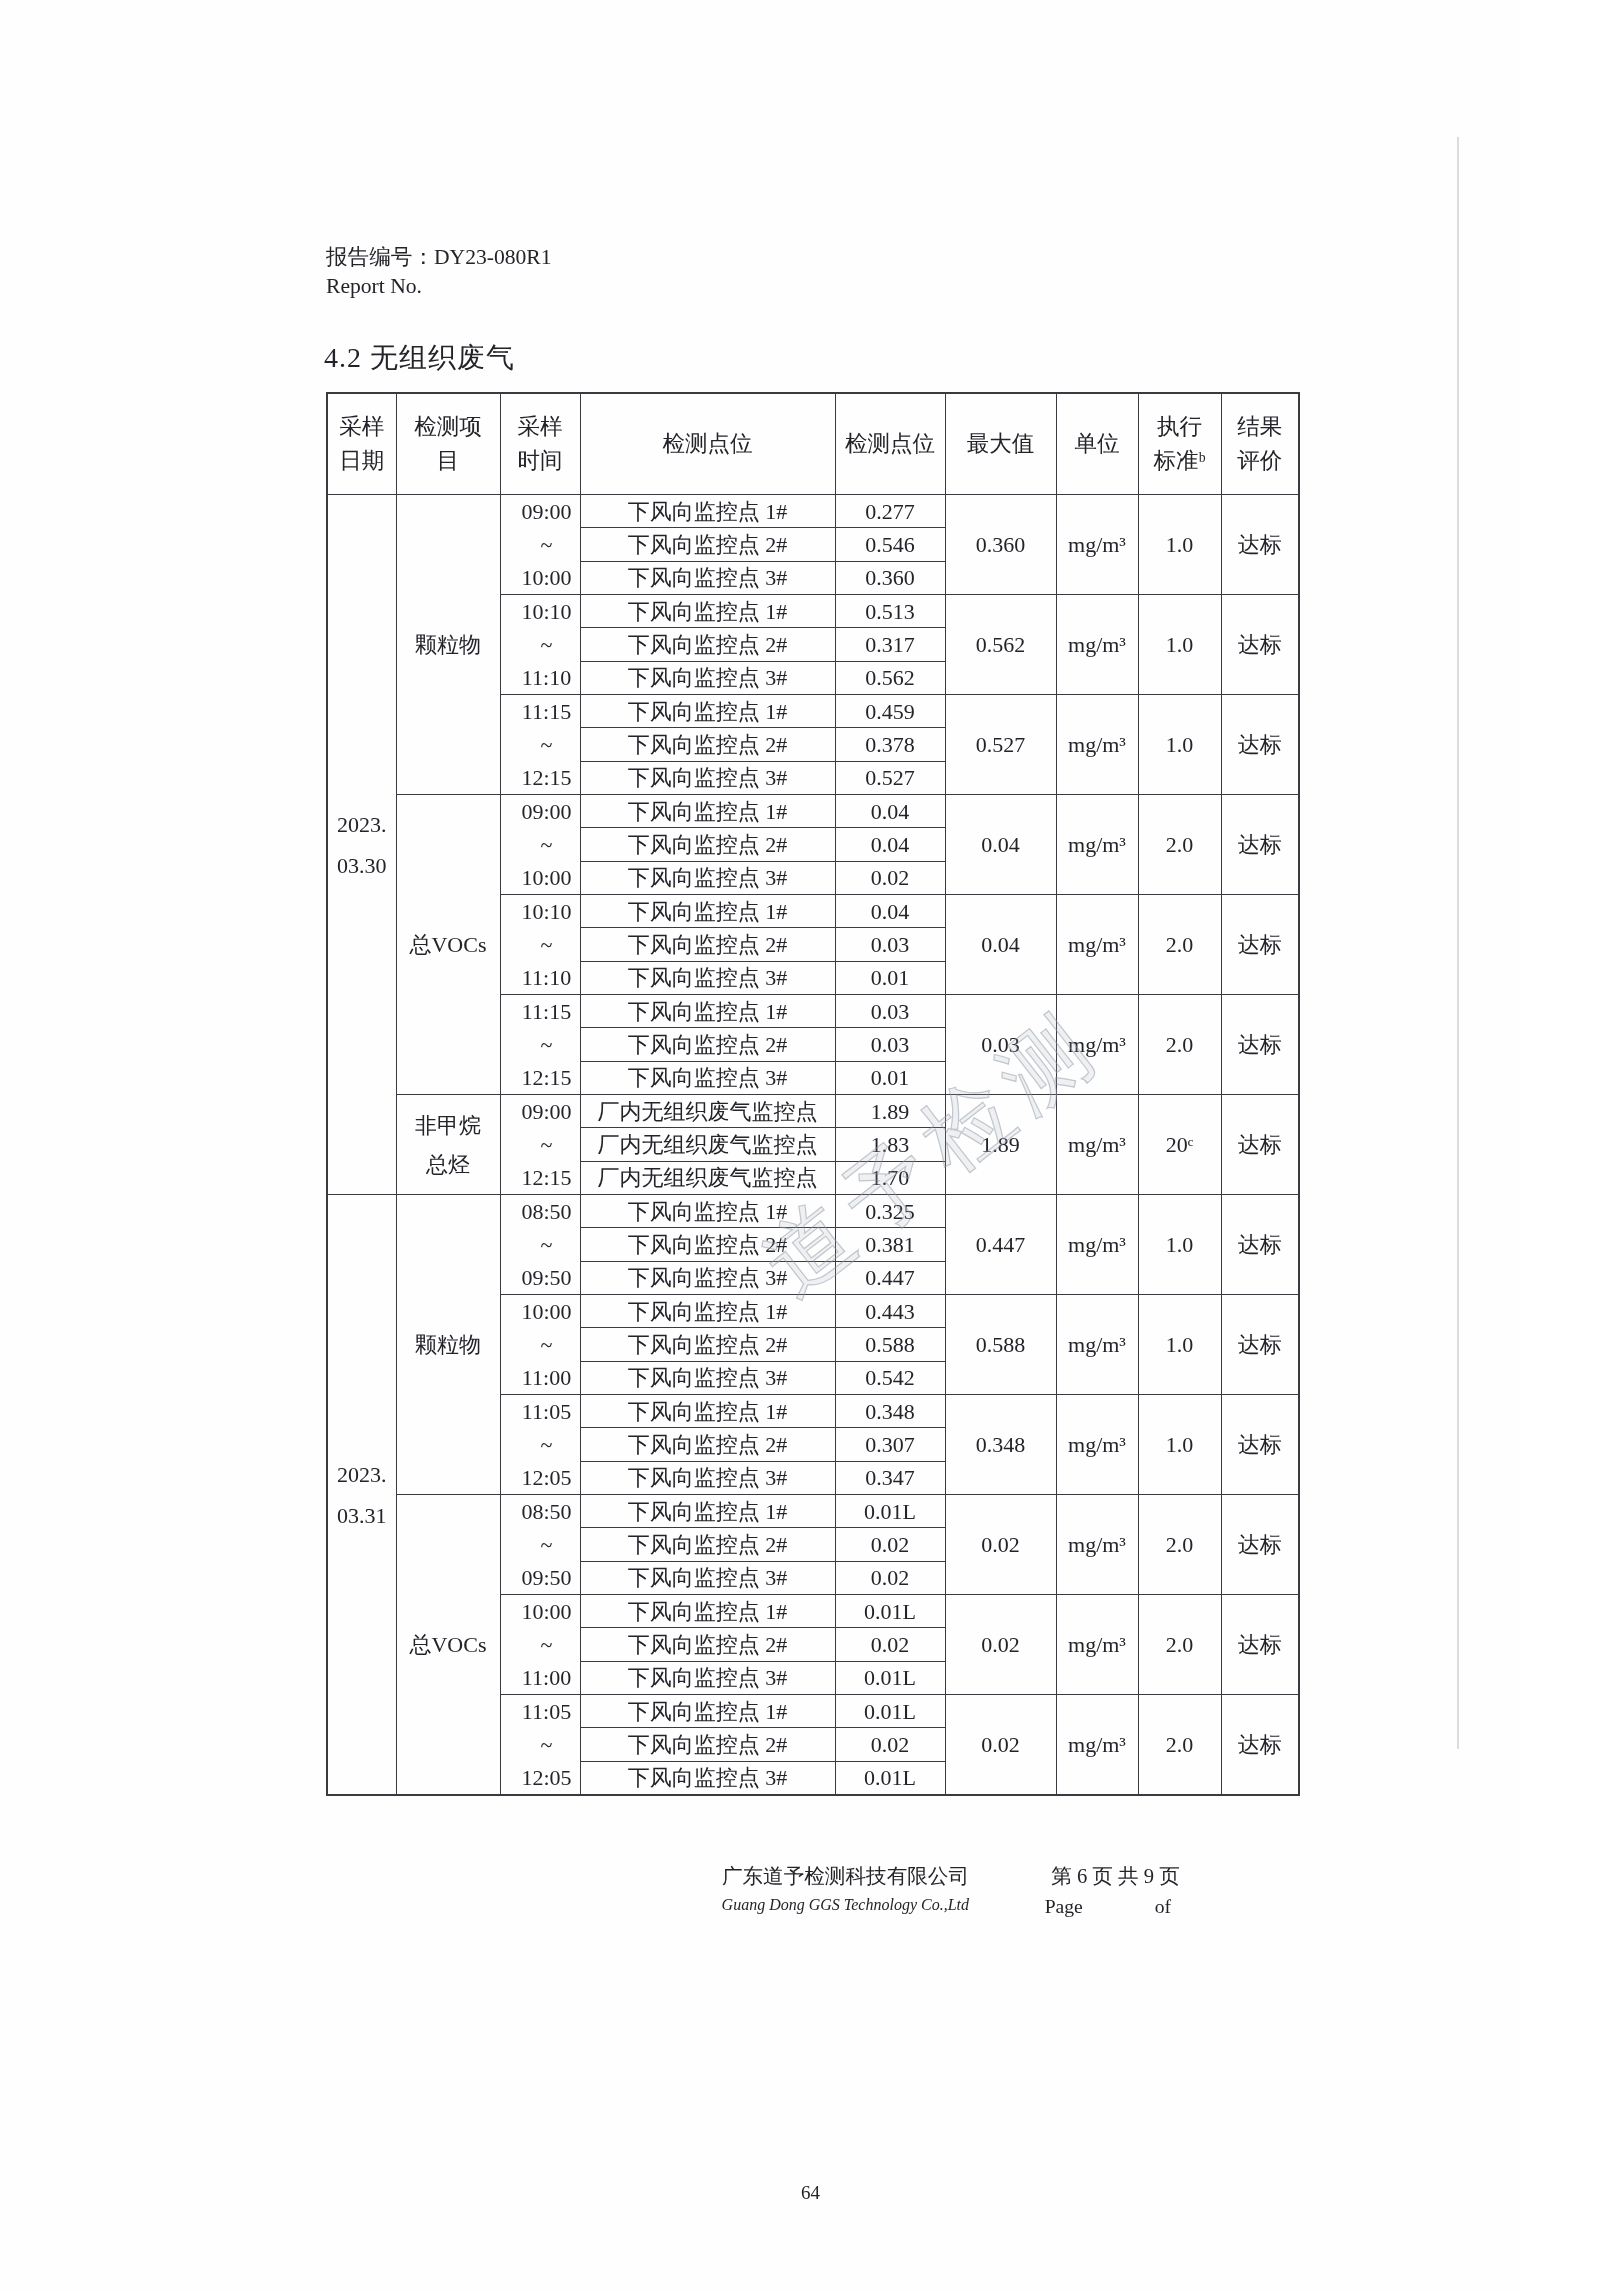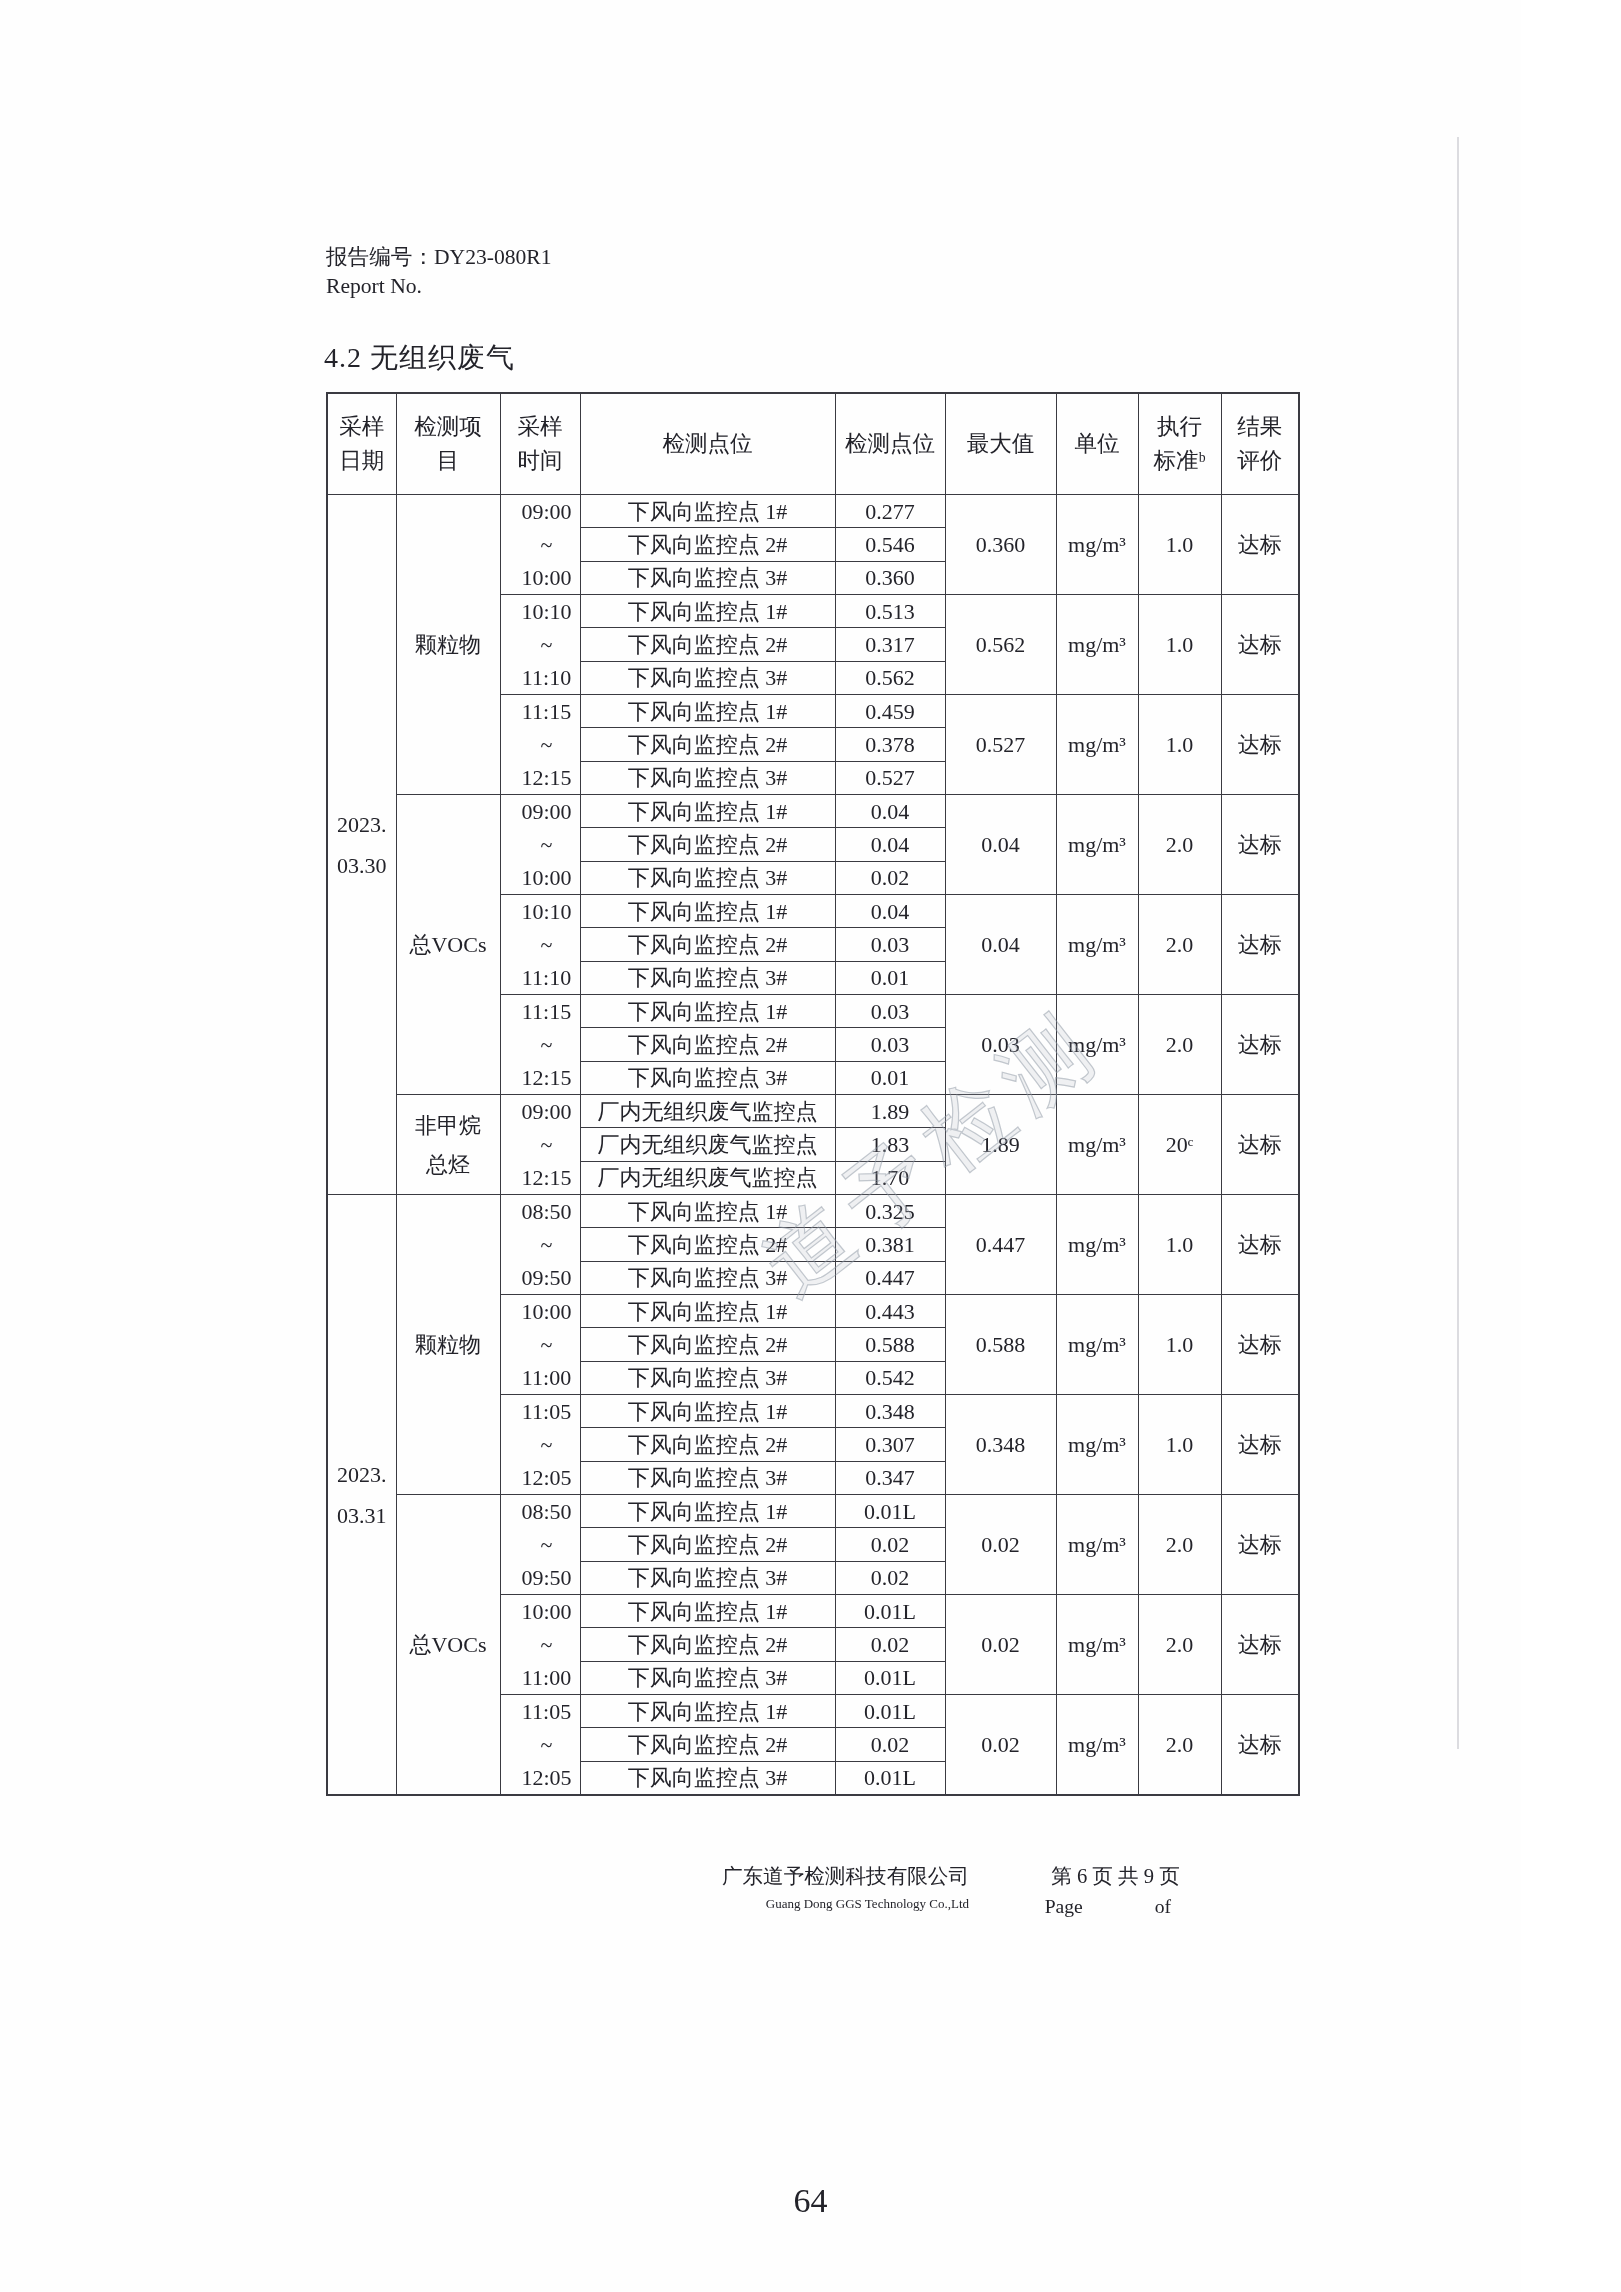--- a/index.html
+++ b/index.html
@@ -25,24 +25,24 @@
   .max-cell div, .unit-cell div, .std-cell div, .eval-cell div { line-height:29px; }
   .watermark {
     position:absolute; left:740px; top:1230px; z-index:6; pointer-events:none;
     font-size:86px; letter-spacing:13.7px; white-space:nowrap;
     color:rgba(160,168,180,0.16); -webkit-text-stroke:1.2px rgba(142,152,164,0.5);
     transform:rotate(-38deg); transform-origin:left top;
   }
   .scan-line { position:absolute; left:1457px; top:137px; width:2px; height:1612px; background:#c0c0c6; opacity:0.55; }
   .footer { position:absolute; left:0; top:1862px; width:1621px; font-size:20.6px; }
   .footer-company { position:absolute; left:616px; top:0; width:353px; text-align:right; }
-  .footer-company-en { font-size:13px; margin-top:5.9px; }
+  .footer-company-en { font-size:16px; margin-top:5.9px;font-style:italic; }
   .footer-page { position:absolute; left:1031px; top:0; width:169px; text-align:center; }
   .footer-page-en { display:flex; justify-content:space-between; padding:5.9px 29px 0 13.7px; font-size:19.6px; }
-  .page-number { position:absolute; left:0; top:2182px; width:1621px; text-align:center; font-size:34px; }
+  .page-number { position:absolute; left:0; top:2182px; width:1621px; text-align:center; font-size:19px; }
 </style>
 </head>
 <body>
 
 <div class="page">
 
   <div class="report-no">
     <div>报告编号：DY23-080R1</div>
     <div>Report No.</div>
   </div>

